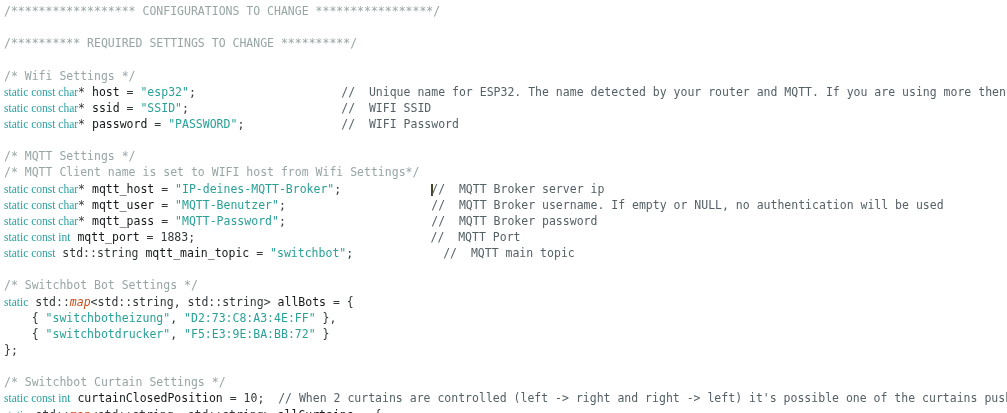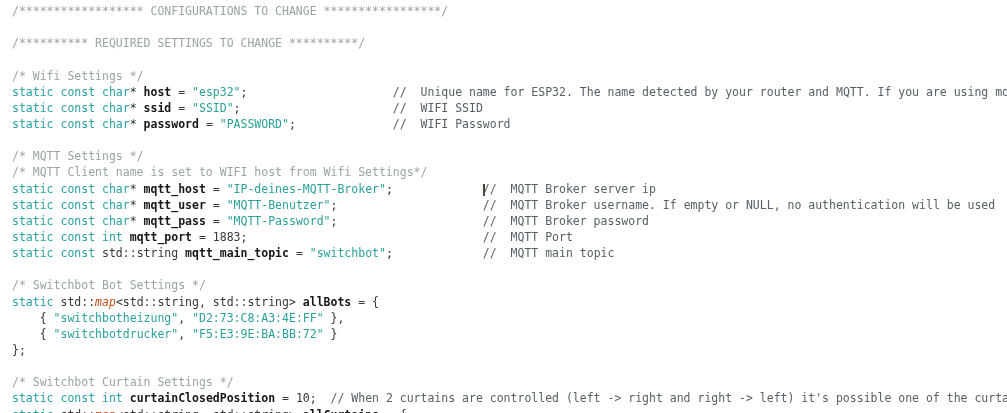--- a/index.html
+++ b/index.html
@@ -2,33 +2,33 @@
 <html><head>
 <meta charset="utf-8">
 <style>
   html,body{margin:0;padding:0;}
   body{
     width:1007px;height:413px;overflow:hidden;background:#ffffff;
   }
   .editor{
     box-sizing:border-box;
     width:1007px;height:413px;
-    padding:3px 0 0 12px;
+    padding:3px 0 0 4px;
     font-family:"DejaVu Sans Mono","Liberation Mono",monospace;
     font-size:11.5px;
     line-height:16.15px;
     white-space:pre;
     overflow:hidden;
     cursor:text;
   }
   .line{height:16.15px;}
-  .tok-keyword{color:#2aa1a2;}
+  .tok-keyword{color:#2aa1a2;font-family:Liberation Serif, serif;}
   .tok-string{color:#2aa198;}
   .tok-plain{color:#32383a;}
-  .tok-ident{color:#14181a;font-weight:bold;}
+  .tok-ident{color:#14181a;font-weight:normal;}
   .tok-comment_block{color:#98a5a5;}
   .tok-comment_line{color:#556166;}
   .tok-type_special{color:#cb4b16;font-style:italic;}
   .caret{
     display:inline-block;width:2px;height:12px;
     background:#45452a;vertical-align:text-bottom;margin-right:-2px;
   }
 </style>
 </head>
 <body>

